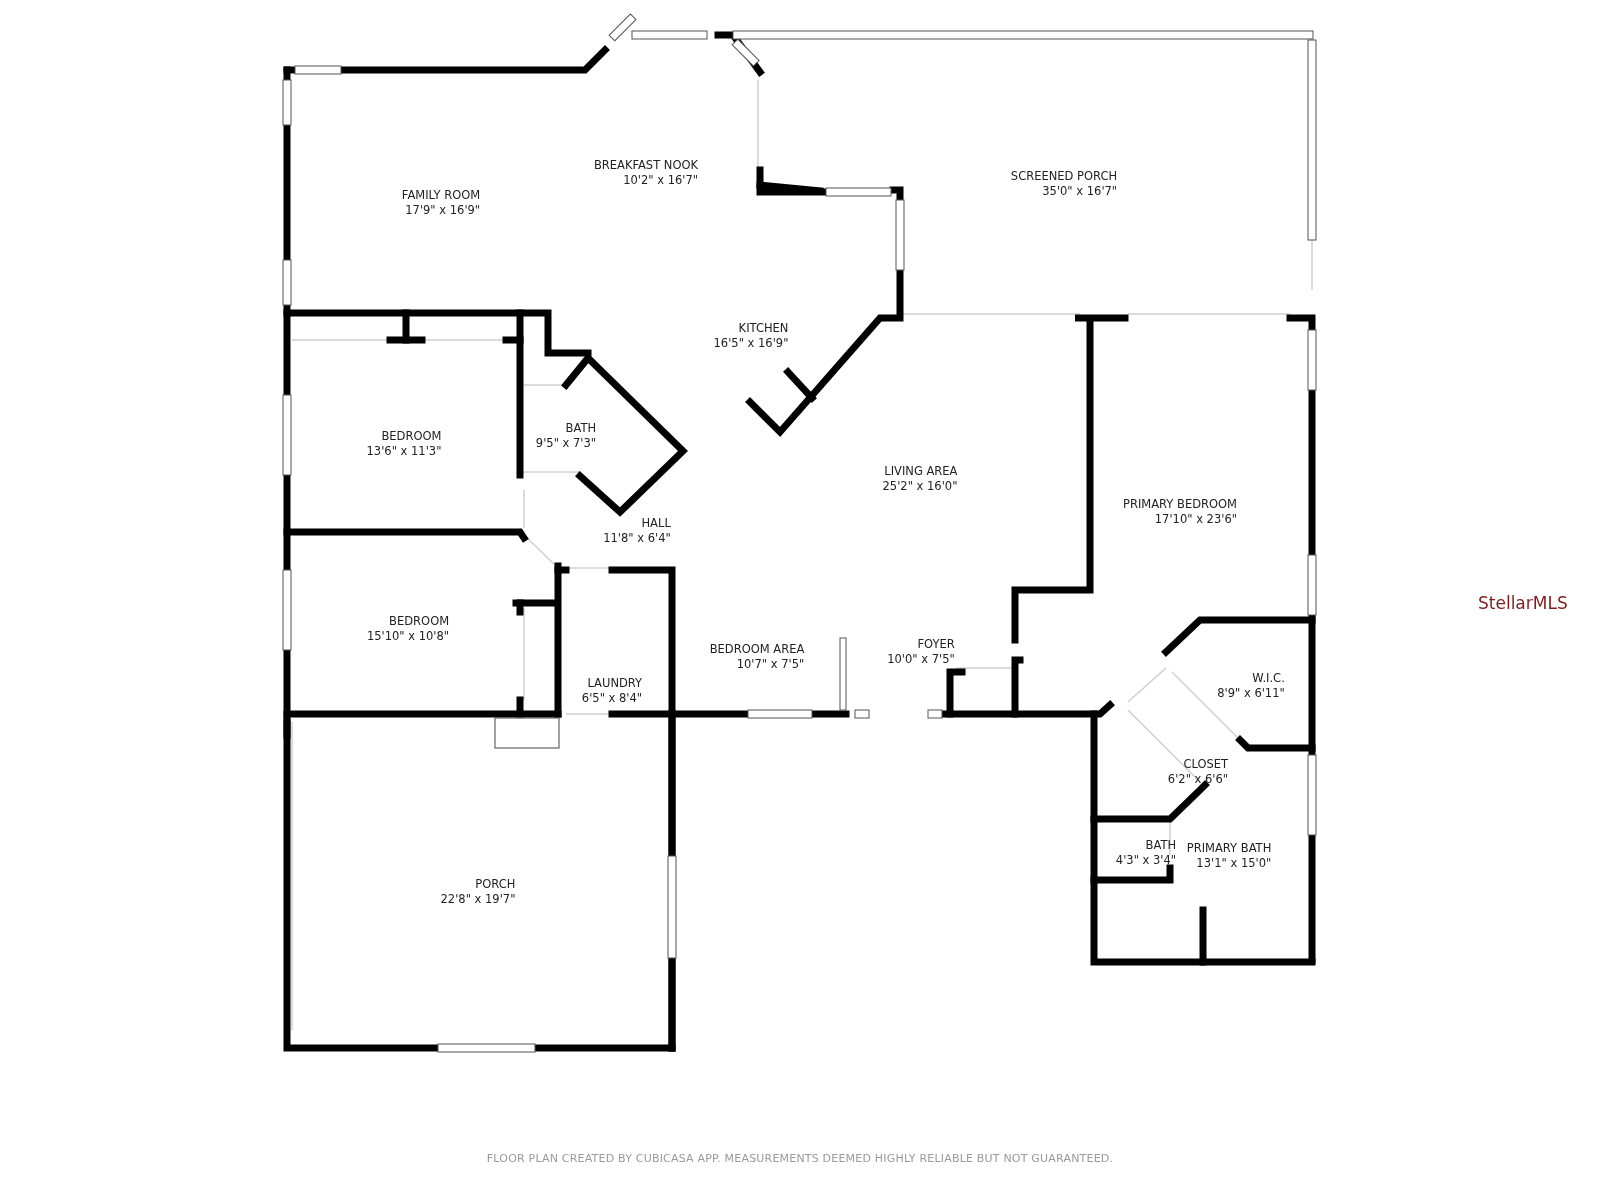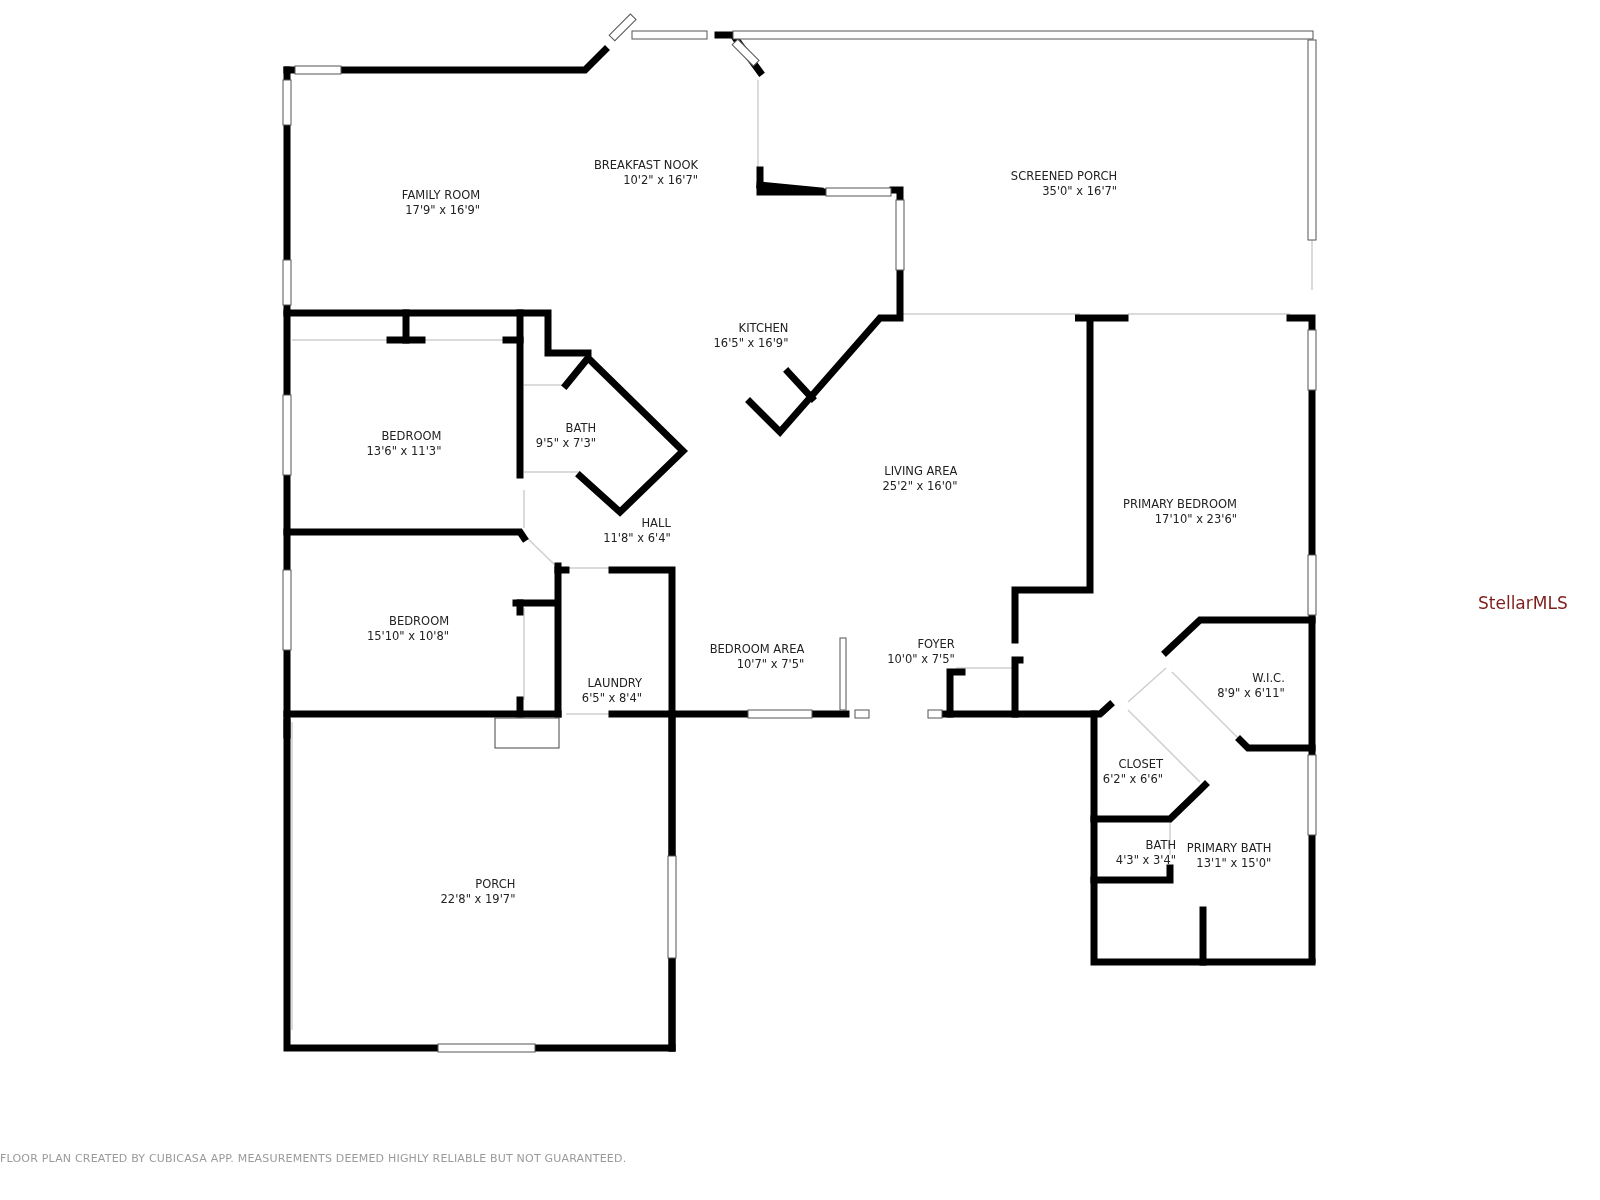--- a/index.html
+++ b/index.html
@@ -6,21 +6,21 @@
   body { width: 1600px; height: 1200px; position: relative; overflow: hidden;
          font-family: "DejaVu Sans", sans-serif; }
   #plan { position: absolute; left: 0; top: 0; }
   .wall { stroke: #000; stroke-width: 7; fill: none; stroke-linecap: square; stroke-linejoin: miter; }
   .thinline { stroke: #cfcfcf; stroke-width: 1.5; fill: none; }
   .window { fill: #fff; stroke: #555; stroke-width: 1; }
   .room-label { position: absolute; transform: translate(-50%, -50%); text-align: center;
                 font-family: "DejaVu Sans", sans-serif; font-size: 11.5px; color: #222;
                 line-height: 15px; white-space: nowrap; }
   .room-label .name, .room-label .dim { display: block; text-align: right; }
-  .footer { position: absolute; left: 0; width: 1600px; top: 1152px; 
+  .footer { position: absolute; left: 0; width: 1600px; top: 1152px; text-align: center;
             font-size: 11px; color: #9a9a9a; letter-spacing: 0.2px; }
   .watermark { position: absolute; left: 1478px; top: 593px; font-size: 17px; color: #7f1d1d;
                font-family: "DejaVu Sans", sans-serif; }
 </style>
 </head>
 <body>
 
 <svg id="plan" width="1600" height="1200" viewBox="0 0 1600 1200">
 
   <g>
@@ -178,21 +178,21 @@
   <span class="dim">10'7" x 7'5"</span>
 </div>
 <div class="room-label" style="left:921px; top:652px;">
   <span class="name">FOYER</span>
   <span class="dim">10'0" x 7'5"</span>
 </div>
 <div class="room-label" style="left:1251px; top:686px;">
   <span class="name">W.I.C.</span>
   <span class="dim">8'9" x 6'11"</span>
 </div>
-<div class="room-label" style="left:1133px; top:772px;">
+<div class="room-label" style="left:1198px; top:772px;">
   <span class="name">CLOSET</span>
   <span class="dim">6'2" x 6'6"</span>
 </div>
 <div class="room-label" style="left:1146px; top:853px;">
   <span class="name">BATH</span>
   <span class="dim">4'3" x 3'4"</span>
 </div>
 <div class="room-label" style="left:1229px; top:856px;">
   <span class="name">PRIMARY BATH</span>
   <span class="dim">13'1" x 15'0"</span>

